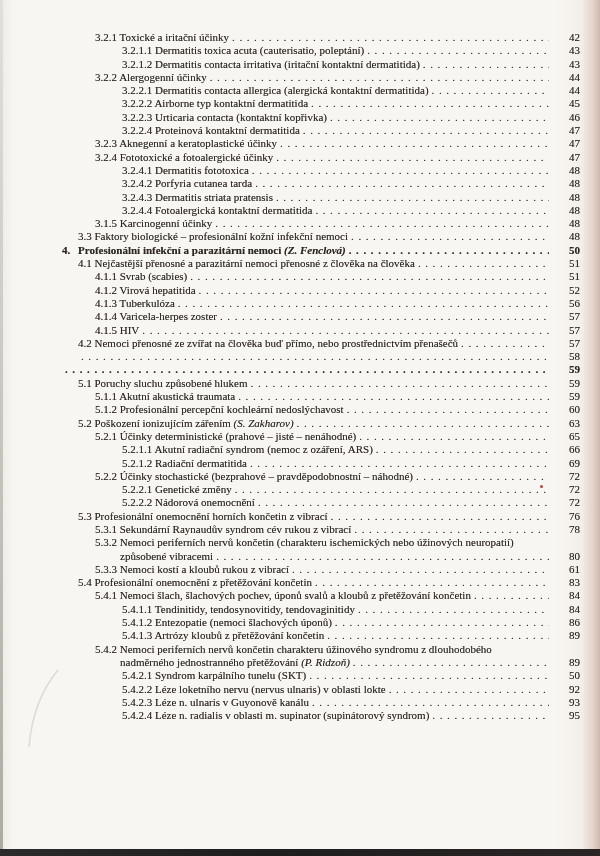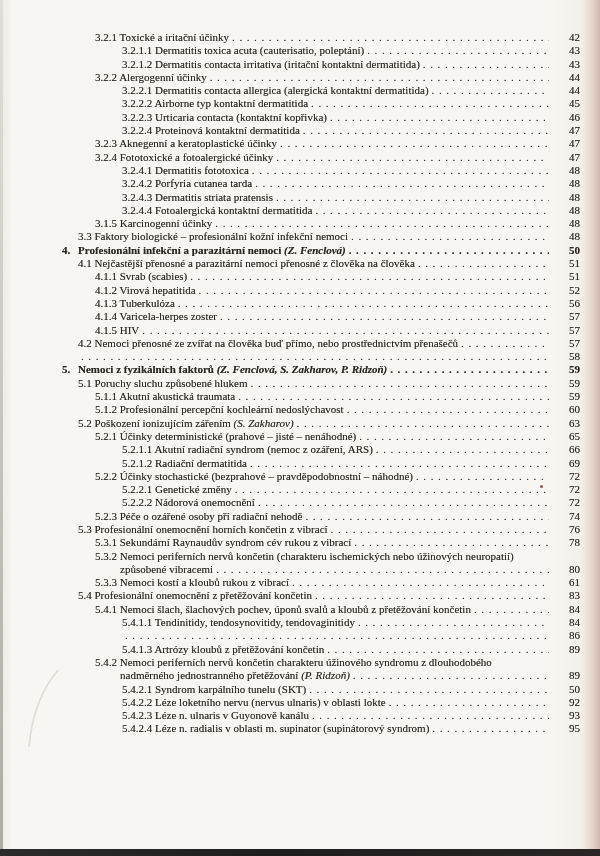--- a/index.html
+++ b/index.html
@@ -175,21 +175,20 @@
       <div class="row lvl1">
         <span class="text"><span class="num">4.2</span> <span class="title">Nemoci přenosné ze zvířat na člověka buď přímo, nebo prostřednictvím přenašečů</span></span>
         <span class="dots"></span>
         <span class="page-num">57</span>
       </div>
       <div class="row lvl1">
         <span class="dots"></span>
         <span class="page-num">58</span>
       </div>
       <div class="row lvl0">
-        <span class="text"><span class="num">5.</span> <span class="title">Nemoci z fyzikálních faktorů</span> <span class="author">(Z. Fenclová, S. Zakharov, P. Ridzoň)</span></span>
         <span class="dots"></span>
         <span class="page-num">59</span>
       </div>
       <div class="row lvl1">
         <span class="text"><span class="num">5.1</span> <span class="title">Poruchy sluchu způsobené hlukem</span></span>
         <span class="dots"></span>
         <span class="page-num">59</span>
       </div>
       <div class="row lvl2">
         <span class="text"><span class="num">5.1.1</span> <span class="title">Akutní akustická traumata</span></span>
@@ -228,25 +227,20 @@
       </div>
       <div class="row lvl3">
         <span class="text"><span class="num">5.2.2.1</span> <span class="title">Genetické změny</span></span>
         <span class="dots"></span>
         <span class="page-num">72</span>
       </div>
       <div class="row lvl3">
         <span class="text"><span class="num">5.2.2.2</span> <span class="title">Nádorová onemocnění</span></span>
         <span class="dots"></span>
         <span class="page-num">72</span>
-      </div>
-      <div class="row lvl2">
-        <span class="text"><span class="num">5.2.3</span> <span class="title">Péče o ozářené osoby při radiační nehodě</span></span>
-        <span class="dots"></span>
-        <span class="page-num">74</span>
       </div>
       <div class="row lvl1">
         <span class="text"><span class="num">5.3</span> <span class="title">Profesionální onemocnění horních končetin z vibrací</span></span>
         <span class="dots"></span>
         <span class="page-num">76</span>
       </div>
       <div class="row lvl2">
         <span class="text"><span class="num">5.3.1</span> <span class="title">Sekundární Raynaudův syndrom cév rukou z vibrací</span></span>
         <span class="dots"></span>
         <span class="page-num">78</span>
@@ -273,20 +267,21 @@
         <span class="text"><span class="num">5.4.1</span> <span class="title">Nemoci šlach, šlachových pochev, úponů svalů a kloubů z přetěžování končetin</span></span>
         <span class="dots"></span>
         <span class="page-num">84</span>
       </div>
       <div class="row lvl3">
         <span class="text"><span class="num">5.4.1.1</span> <span class="title">Tendinitidy, tendosynovitidy, tendovaginitidy</span></span>
         <span class="dots"></span>
         <span class="page-num">84</span>
       </div>
       <div class="row lvl3">
+        <span class="text"><span class="num">5.4.1.2</span> <span class="title">Entezopatie (nemoci šlachových úponů)</span></span>
         <span class="dots"></span>
         <span class="page-num">86</span>
       </div>
       <div class="row lvl3">
         <span class="text"><span class="num">5.4.1.3</span> <span class="title">Artrózy kloubů z přetěžování končetin</span></span>
         <span class="dots"></span>
         <span class="page-num">89</span>
       </div>
       <div class="row lvl2">
         <span class="text"><span class="num">5.4.2</span> <span class="title">Nemoci periferních nervů končetin charakteru úžinového syndromu z dlouhodobého</span></span>

